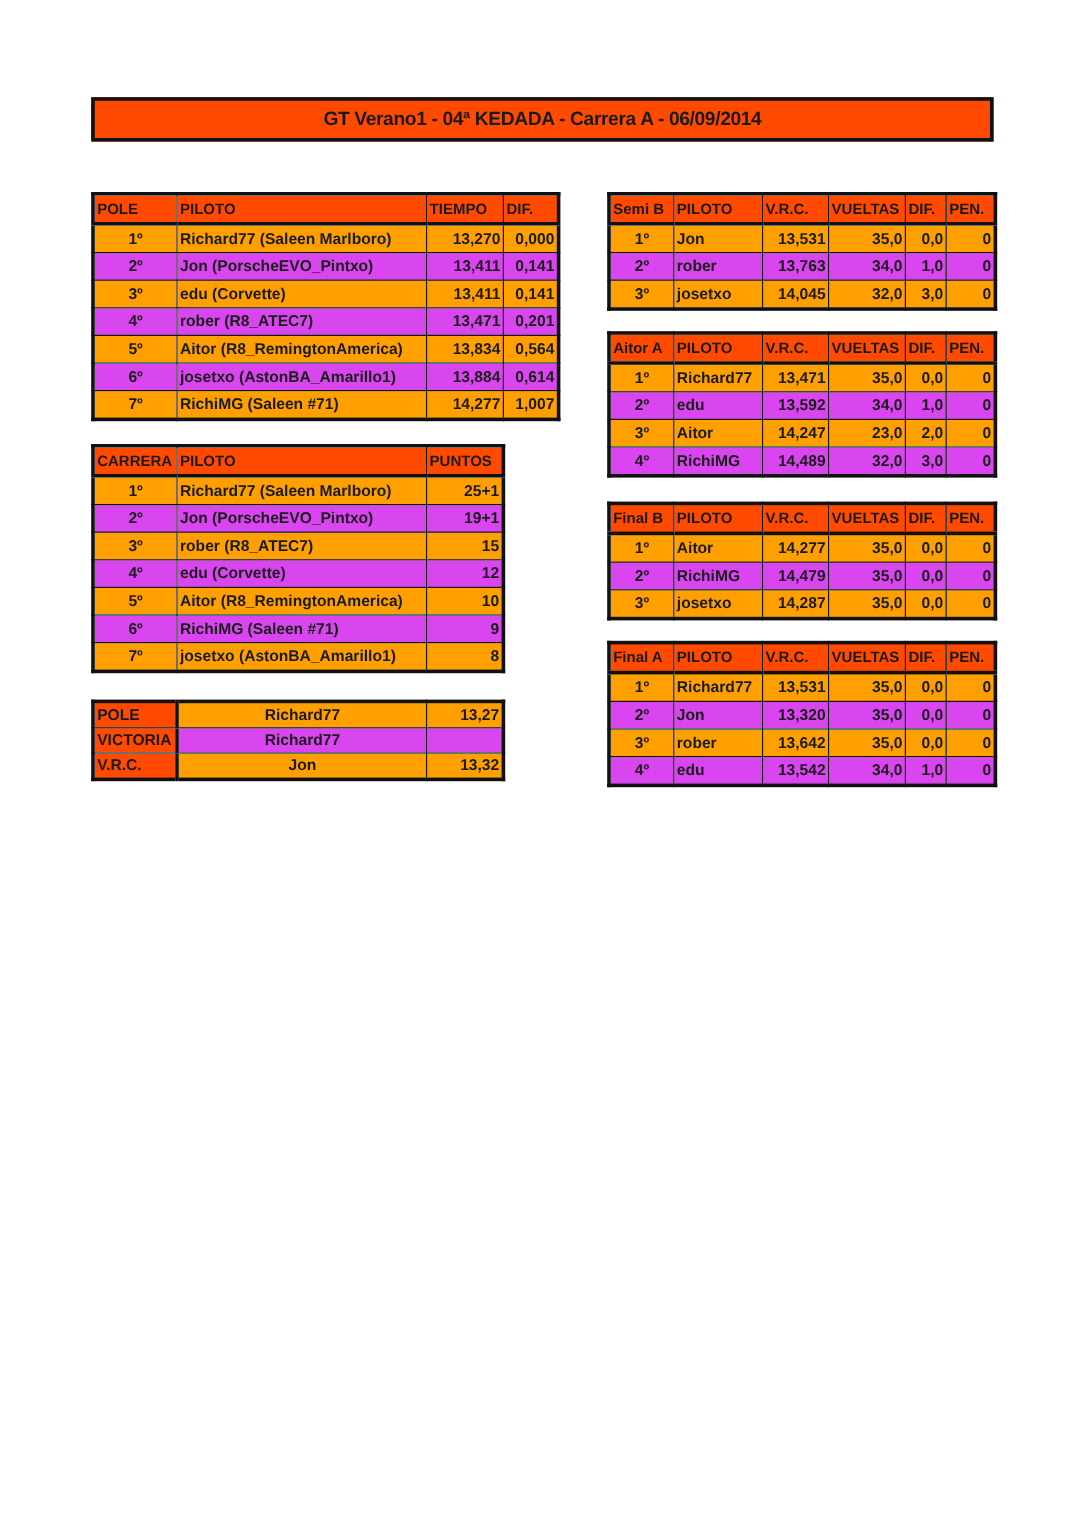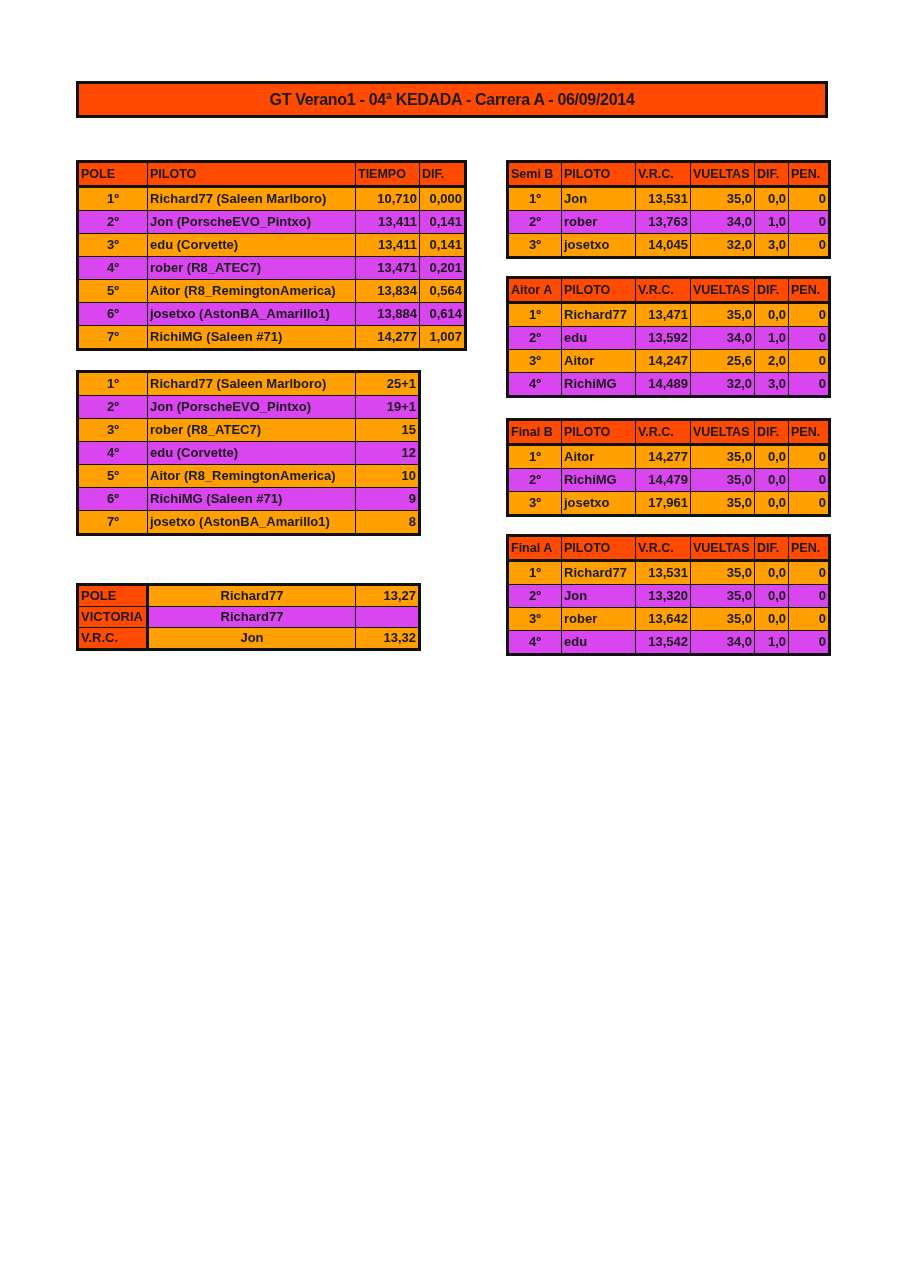--- a/index.html
+++ b/index.html
@@ -32,21 +32,21 @@
   <tbody>
       <tr class="hdr">
     <td>POLE</td>
     <td>PILOTO</td>
     <td>TIEMPO</td>
     <td>DIF.</td>
   </tr>
   <tr class="odd">
     <td class="c">1º</td>
     <td>Richard77 (Saleen Marlboro)</td>
-    <td class="r">10,710</td>
+    <td class="r">13,270</td>
     <td class="r">0,000</td>
   </tr>
   <tr class="even">
     <td class="c">2º</td>
     <td>Jon (PorscheEVO_Pintxo)</td>
     <td class="r">13,411</td>
     <td class="r">0,141</td>
   </tr>
   <tr class="odd">
     <td class="c">3º</td>
@@ -81,20 +81,25 @@
 </tbody>
   </table>
 
 <table class="t" style="left:76px; top:370px; width:342px;">
   <colgroup>
       <col style="width:70px">
       <col style="width:208px">
       <col style="width:64px">
     </colgroup>
   <tbody>
+      <tr class="hdr">
+    <td>CARRERA</td>
+    <td>PILOTO</td>
+    <td>PUNTOS</td>
+  </tr>
   <tr class="odd">
     <td class="c">1º</td>
     <td>Richard77 (Saleen Marlboro)</td>
     <td class="r">25+1</td>
   </tr>
   <tr class="even">
     <td class="c">2º</td>
     <td>Jon (PorscheEVO_Pintxo)</td>
     <td class="r">19+1</td>
   </tr>
@@ -227,21 +232,21 @@
     <td>edu</td>
     <td class="r">13,592</td>
     <td class="r">34,0</td>
     <td class="r">1,0</td>
     <td class="r">0</td>
   </tr>
   <tr class="odd">
     <td class="c">3º</td>
     <td>Aitor</td>
     <td class="r">14,247</td>
-    <td class="r">25,6</td>
+    <td class="r">23,0</td>
     <td class="r">2,0</td>
     <td class="r">0</td>
   </tr>
   <tr class="even">
     <td class="c">4º</td>
     <td>RichiMG</td>
     <td class="r">14,489</td>
     <td class="r">32,0</td>
     <td class="r">3,0</td>
     <td class="r">0</td>
@@ -279,21 +284,21 @@
     <td class="c">2º</td>
     <td>RichiMG</td>
     <td class="r">14,479</td>
     <td class="r">35,0</td>
     <td class="r">0,0</td>
     <td class="r">0</td>
   </tr>
   <tr class="odd">
     <td class="c">3º</td>
     <td>josetxo</td>
-    <td class="r">17,961</td>
+    <td class="r">14,287</td>
     <td class="r">35,0</td>
     <td class="r">0,0</td>
     <td class="r">0</td>
   </tr>
 </tbody>
   </table>
 
 <table class="t" style="left:506px; top:534px; width:322px;">
   <colgroup>
       <col style="width:54px">

